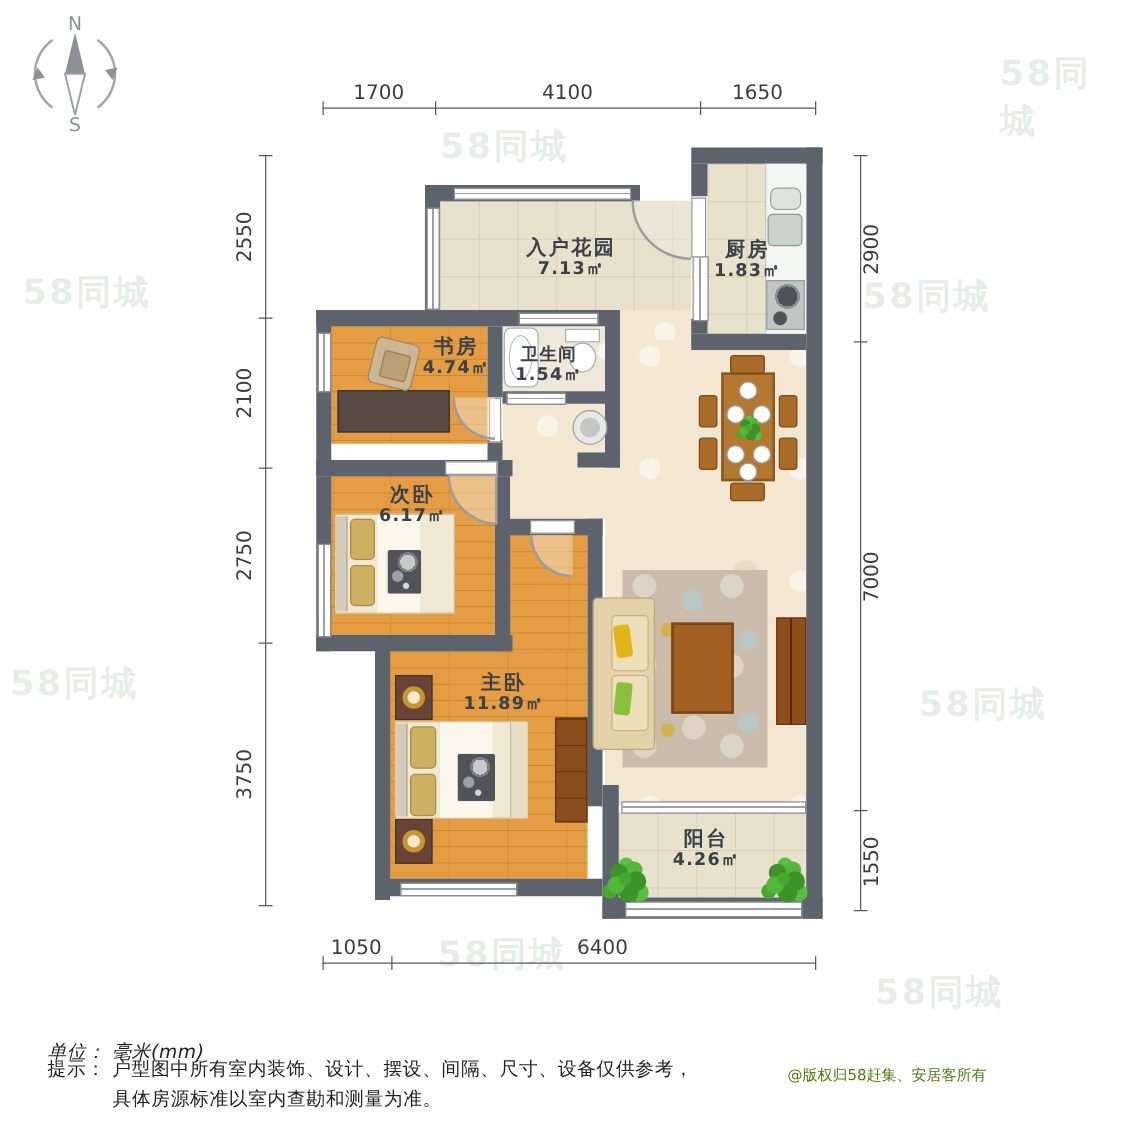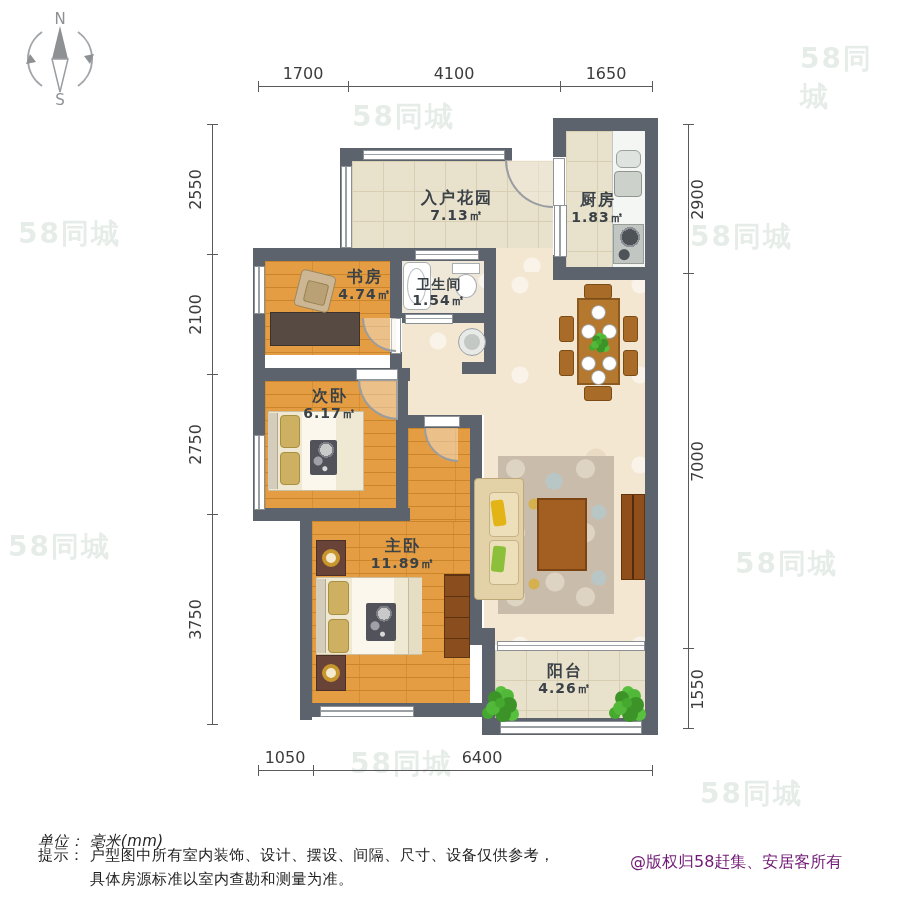--- a/index.html
+++ b/index.html
@@ -50,21 +50,21 @@
   .rlabel{position:absolute;text-align:center;color:#3a4147;line-height:1.15;}
   .rlabel .nm{display:block;font-size:16px;font-weight:bold;letter-spacing:2px;}
   .rlabel .ar{display:block;font-size:14px;font-weight:bold;letter-spacing:1px;}
   .dimt{position:absolute;font-size:16px;color:#3c3c3c;text-align:center;width:70px;}
   .dimt.v{transform:rotate(-90deg);}
   .dline{position:absolute;background:#5a5a5a;}
   .tick{position:absolute;background:#5a5a5a;}
   
   .wm{position:absolute;font-size:28px;color:#14532d;opacity:.10;font-weight:bold;letter-spacing:2px;}
   .foot{position:absolute;font-size:15px;color:#1e1e1e;letter-spacing:.5px;}
-  .copyright{position:absolute;font-size:16px;color:#701a75;}
+  .copyright{position:absolute;font-size:12px;color:#4d7c0f;}
   svg text{font-family:"DejaVu Sans",sans-serif;}
 </style>
 </head>
 <body>
 
 <div id="stage">
 
   <svg class="abs" style="left:12px;top:10px;" width="96" height="96" viewBox="0 0 96 96">
     <path d="M30 22 A33 33 0 0 0 30 76" fill="none" stroke="#a2a6aa" stroke-width="2"></path>
     <path d="M66 22 A33 33 0 0 1 66 76" fill="none" stroke="#a2a6aa" stroke-width="2"></path>

